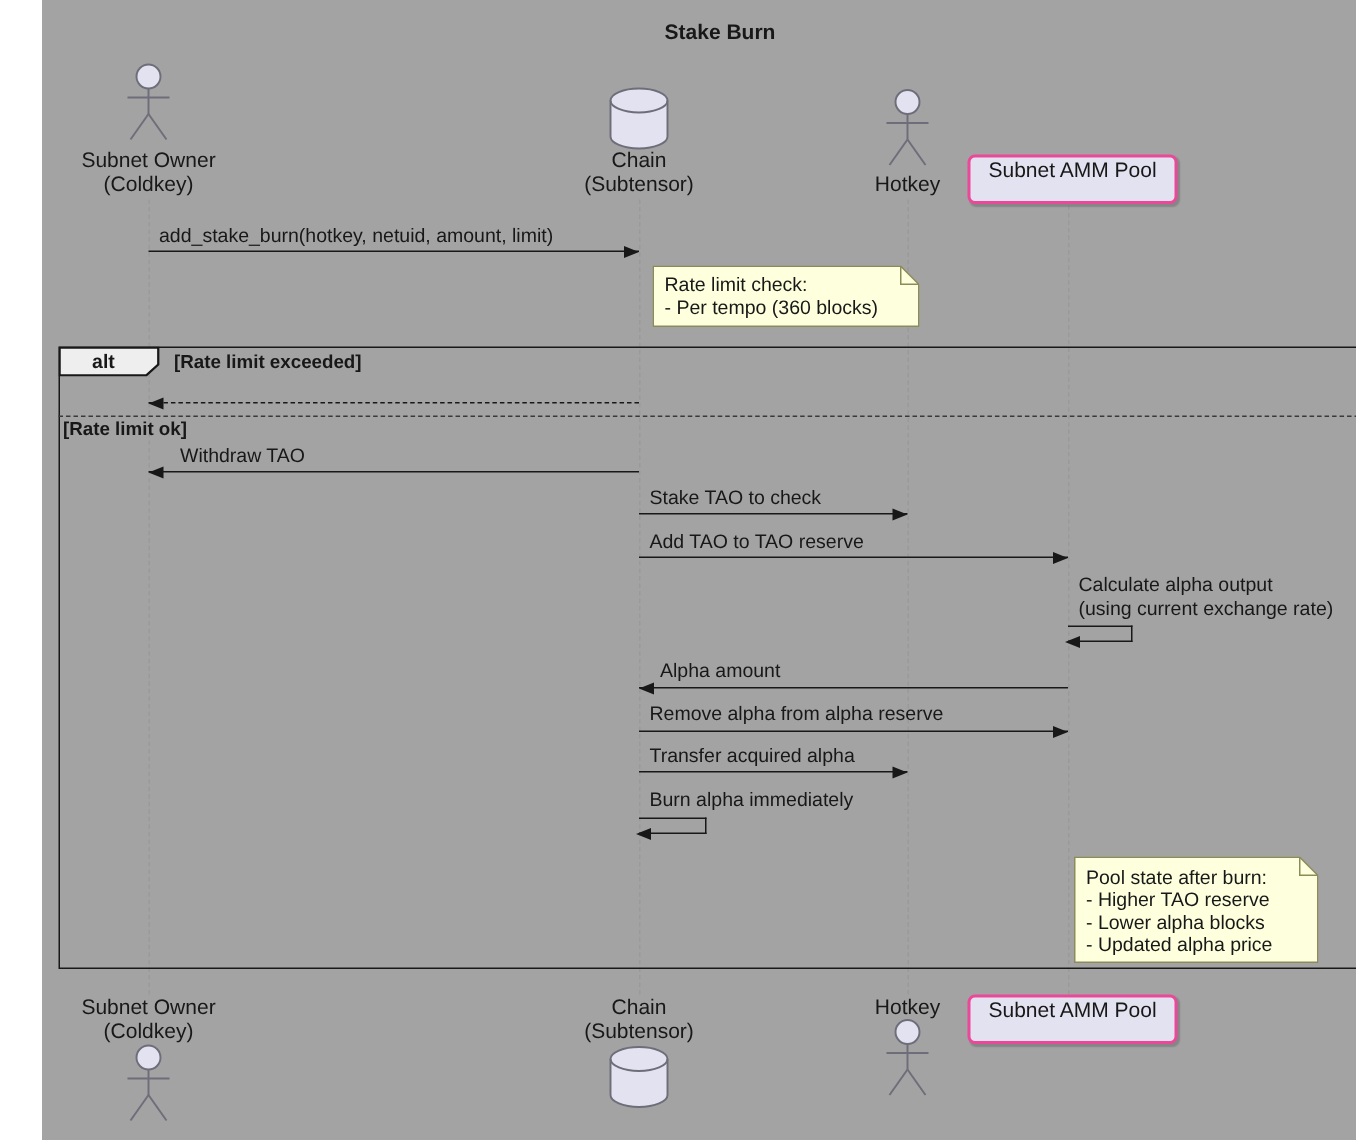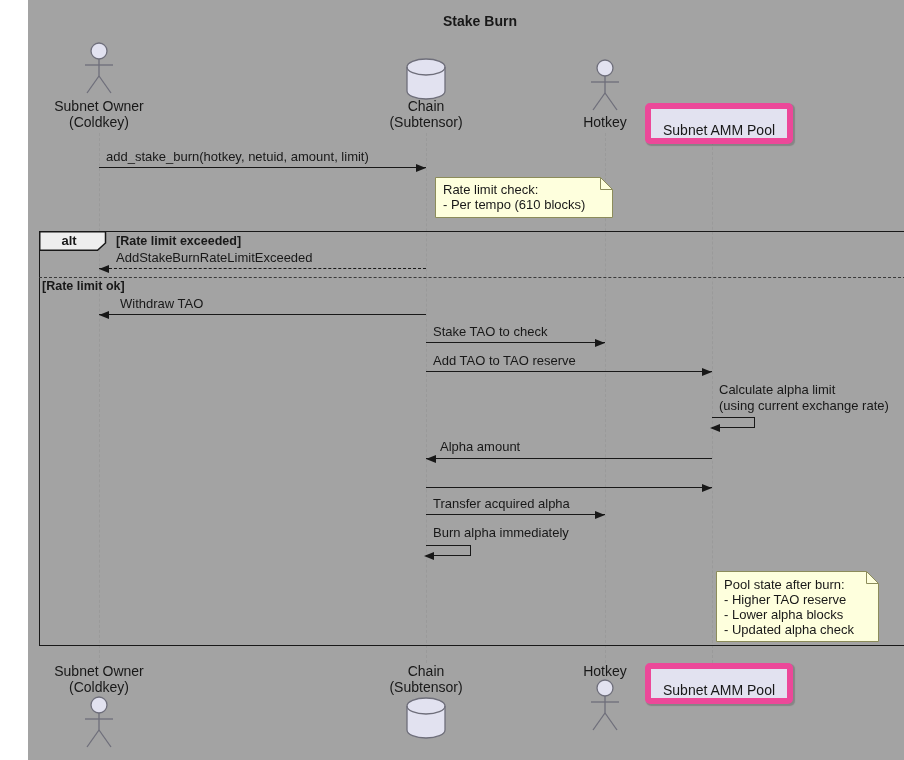--- a/index.html
+++ b/index.html
@@ -2,22 +2,22 @@
 <html><head>
 <meta charset="utf-8">
 <style>
   html,body{margin:0;padding:0;background:#fff;}
   .diagram{position:relative;width:904px;height:760px;background:#a3a3a3;
     font-family:Liberation Sans, sans-serif;color:#181818;overflow:hidden;margin-left:28px;}
   .abs{position:absolute;}
   .title{position:absolute;left:0;top:13px;width:904px;text-align:center;
     font-size:14px;font-weight:bold;}
   .plabel{position:absolute;text-align:center;font-size:14px;line-height:16px;white-space:nowrap;}
-  .pbox{position:absolute;background:#E2E2F0;border:6px solid #ec4899;border-radius:5px;
-    box-shadow:1.5px 1.5px 1px rgba(0,0,0,0.18);display:flex;align-items:flex-end;justify-content:center;
+  .pbox{position:absolute;background:#E2E2F0;border:2px solid #ec4899;border-radius:5px;
+    box-shadow:1.5px 1.5px 1px rgba(0,0,0,0.18);display:flex;align-items:flex-start;justify-content:center;
     font-size:14px;white-space:nowrap;}
   .lifeline{position:absolute;width:0;border-left:1px dashed #9a9a9a;}
   .msg{position:absolute;font-size:13px;line-height:15px;white-space:nowrap;}
   .arrow{position:absolute;height:0;border-top:1px solid #181818;}
   .arrow.dashed{border-top-style:dashed;}
   .head-r{position:absolute;right:0;top:-4.5px;width:0;height:0;
     border-left:10px solid #181818;border-top:4px solid transparent;border-bottom:4px solid transparent;}
   .head-l{position:absolute;left:0;top:-4.5px;width:0;height:0;
     border-right:10px solid #181818;border-top:4px solid transparent;border-bottom:4px solid transparent;}
   .selfmsg{position:absolute;box-sizing:border-box;border:1px solid #181818;border-left:none;}
@@ -81,31 +81,30 @@
   <div class="arrow" style="left:71px;top:167px;width:327px;">
     <span class="head-r"></span>
   </div>
 
   <div class="abs" style="left:407px;top:177px;width:211px;height:41px;">
     <svg width="178" height="41" viewBox="0 0 178 41">
       <path d="M0.5,0.5 L165.5,0.5 L177.5,12.5 L177.5,40.5 L0.5,40.5 Z" fill="#FEFFDD" stroke="#8c8c5a"></path>
       <path d="M165.5,0.5 L165.5,12.5 L177.5,12.5" fill="none" stroke="#8c8c5a"></path>
     </svg>
     <div class="note-text" style="left:8px;top:5px;">Rate limit check:</div>
-    <div class="note-text" style="left:8px;top:20px;">- Per tempo (610 blocks)</div>
+    <div class="note-text" style="left:8px;top:20px;">- Per tempo (360 blocks)</div>
   </div>
 
   <div class="frame" style="left:11px;top:231px;width:887px;height:415px;"></div>
   <svg class="abs" style="left:11px;top:231px;" width="68" height="20" viewBox="0 0 68 20">
     <path d="M0.75,0.75 L66.5,0.75 L66.5,12 L58.5,19.25 L0.75,19.25 Z" fill="#EEEEEE" stroke="#181818" stroke-width="1.5"></path>
   </svg>
   <div class="alt-word" style="left:11px;top:233px;width:60px;">alt</div>
   <div class="guard" style="left:88px;top:234px;">[Rate limit exceeded]</div>
 
-  <div class="msg" style="left:88px;top:250px;">AddStakeBurnRateLimitExceeded</div>
   <div class="arrow dashed" style="left:71px;top:268px;width:327px;">
     <span class="head-l"></span>
   </div>
 
   <div class="divider" style="left:11px;top:277px;width:887px;"></div>
   <div class="guard" style="left:14px;top:279px;text-align:right;">[Rate limit ok]</div>
 
   <div class="msg" style="left:92px;top:296px;">Withdraw TAO</div>
   <div class="arrow" style="left:71px;top:314px;width:327px;">
     <span class="head-l"></span>
@@ -114,31 +113,32 @@
   <div class="msg" style="left:405px;top:324px;">Stake TAO to check</div>
   <div class="arrow" style="left:398px;top:342px;width:179px;">
     <span class="head-r"></span>
   </div>
 
   <div class="msg" style="left:405px;top:353px;">Add TAO to TAO reserve</div>
   <div class="arrow" style="left:398px;top:371px;width:286px;">
     <span class="head-r"></span>
   </div>
 
-  <div class="msg" style="left:691px;top:382px;">Calculate alpha limit</div>
+  <div class="msg" style="left:691px;top:382px;">Calculate alpha output</div>
   <div class="msg" style="left:691px;top:398px;">(using current exchange rate)</div>
   <div class="selfmsg" style="left:684px;top:417px;width:43px;height:11px;">
     <span class="head-l"></span>
   </div>
 
   <div class="msg" style="left:412px;top:439px;">Alpha amount</div>
   <div class="arrow" style="left:398px;top:458px;width:286px;">
     <span class="head-l"></span>
   </div>
 
+  <div class="msg" style="left:405px;top:468px;">Remove alpha from alpha reserve</div>
   <div class="arrow" style="left:398px;top:487px;width:286px;">
     <span class="head-r"></span>
   </div>
 
   <div class="msg" style="left:405px;top:496px;">Transfer acquired alpha</div>
   <div class="arrow" style="left:398px;top:514px;width:179px;">
     <span class="head-r"></span>
   </div>
 
   <div class="msg" style="left:405px;top:525px;">Burn alpha immediately</div>
@@ -147,21 +147,21 @@
   </div>
 
   <div class="abs" style="left:688px;top:571px;width:167px;height:71px;">
     <svg width="163" height="71" viewBox="0 0 163 71">
       <path d="M0.5,0.5 L150.5,0.5 L162.5,12.5 L162.5,70.5 L0.5,70.5 Z" fill="#FEFFDD" stroke="#8c8c5a"></path>
       <path d="M150.5,0.5 L150.5,12.5 L162.5,12.5" fill="none" stroke="#8c8c5a"></path>
     </svg>
     <div class="note-text" style="left:8px;top:6px;">Pool state after burn:</div>
     <div class="note-text" style="left:8px;top:21px;">- Higher TAO reserve</div>
     <div class="note-text" style="left:8px;top:36px;">- Lower alpha blocks</div>
-    <div class="note-text" style="left:8px;top:51px;">- Updated alpha check</div>
+    <div class="note-text" style="left:8px;top:51px;">- Updated alpha price</div>
   </div>
 
   <div class="plabel" style="left:-9px;top:663px;width:160px;">
     <div>Subnet Owner</div>
     <div>(Coldkey)</div>
   </div>
   <svg class="abs" style="left:53px;top:696px;" width="36" height="56" viewBox="0 0 36 56">
     <circle cx="18" cy="9" r="8" fill="#E2E2F0" stroke="#6e6e7a" stroke-width="1.3"></circle>
     <line x1="18" y1="17" x2="18" y2="34" stroke="#6e6e7a" stroke-width="1.3"></line>
     <line x1="4" y1="23" x2="32" y2="23" stroke="#6e6e7a" stroke-width="1.3"></line>

